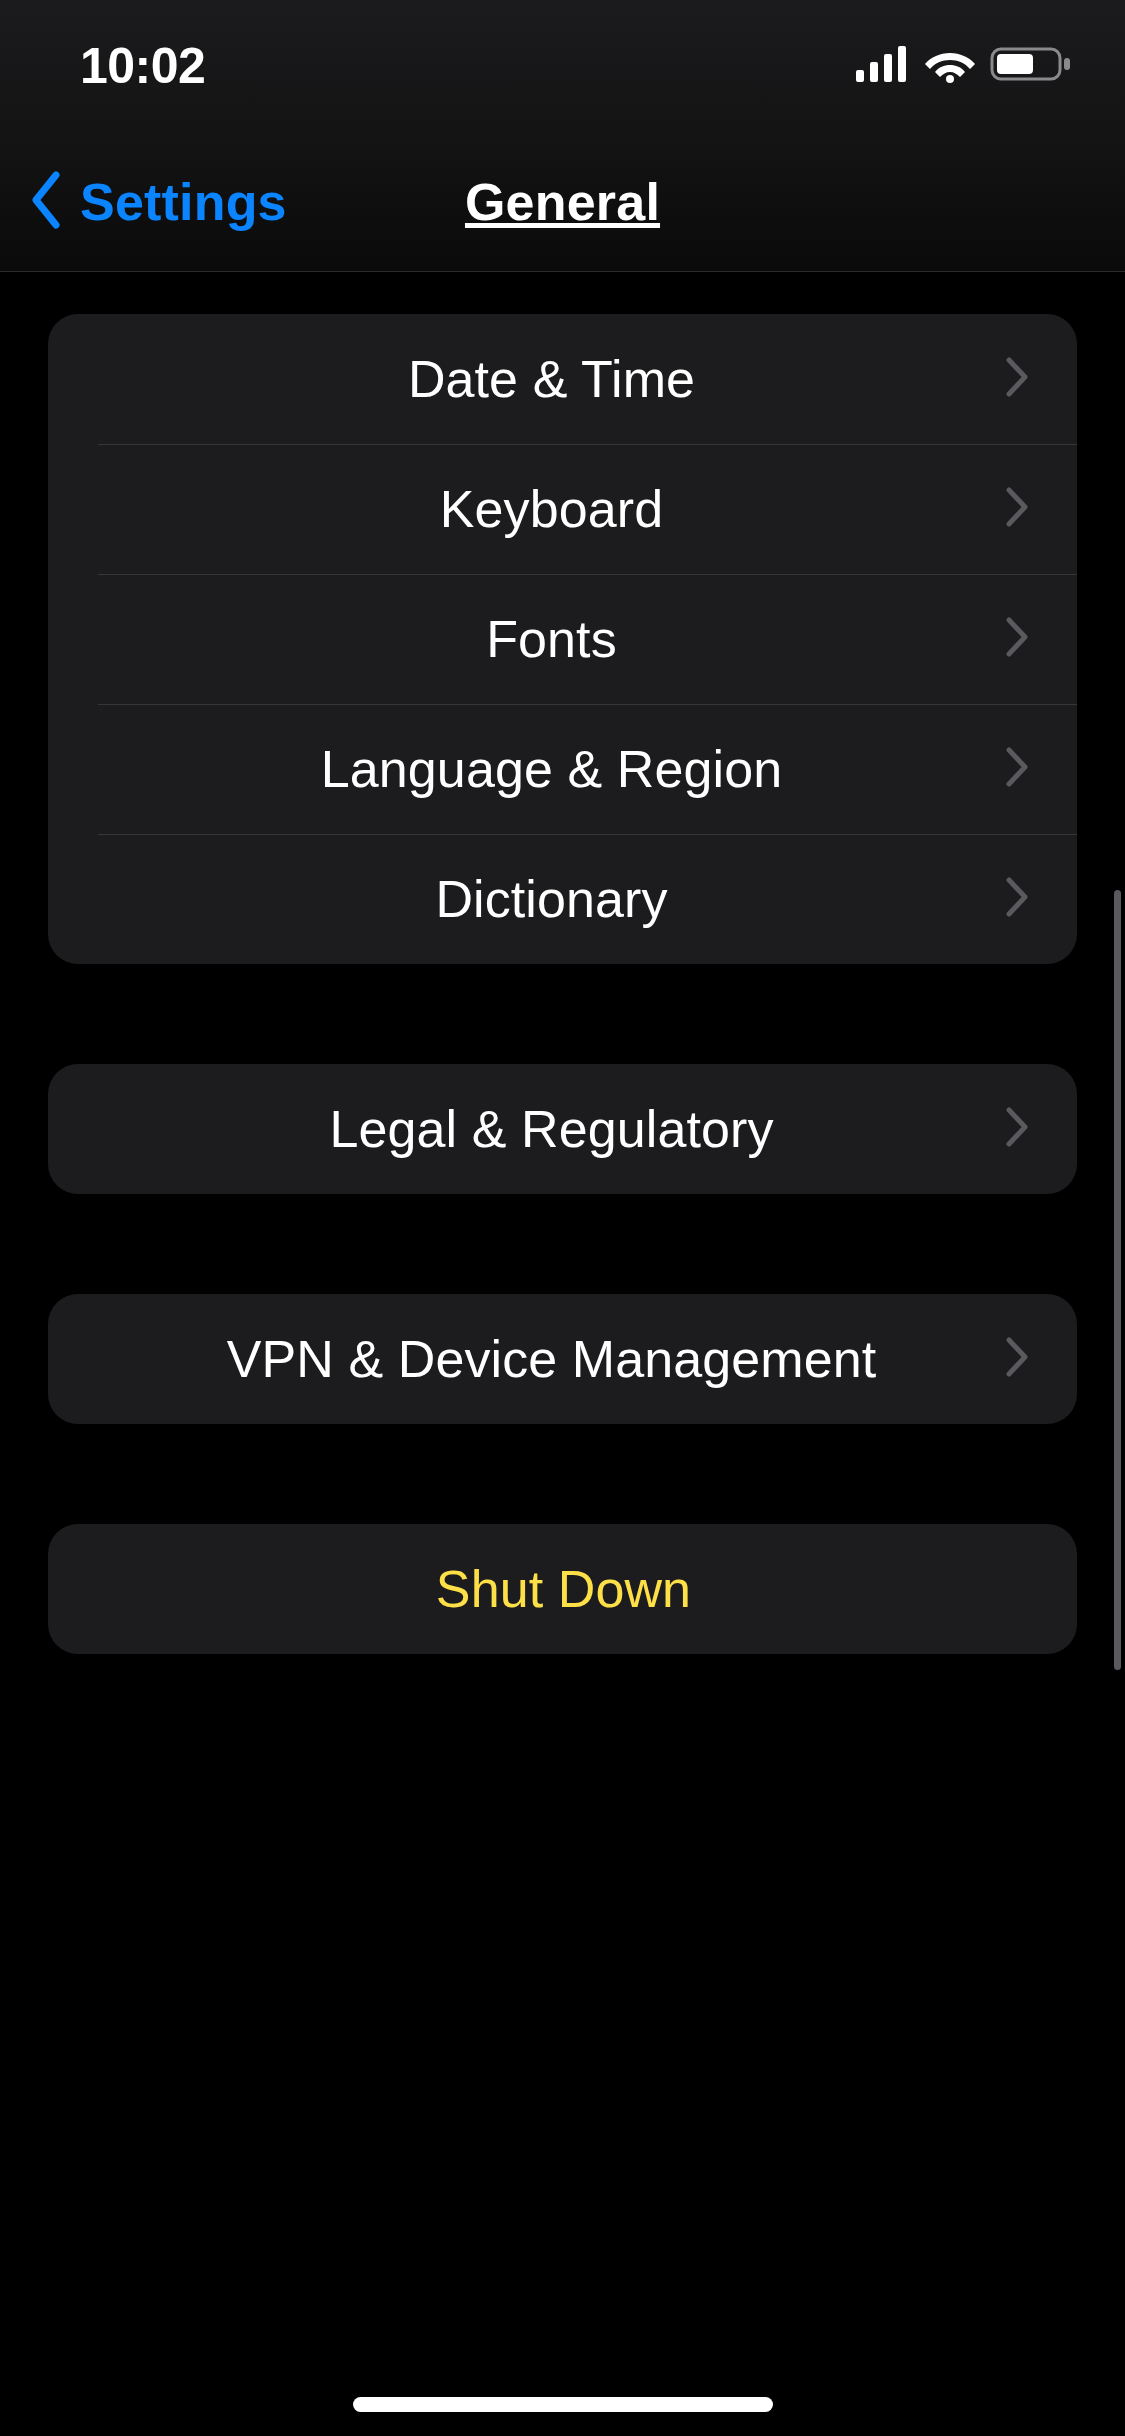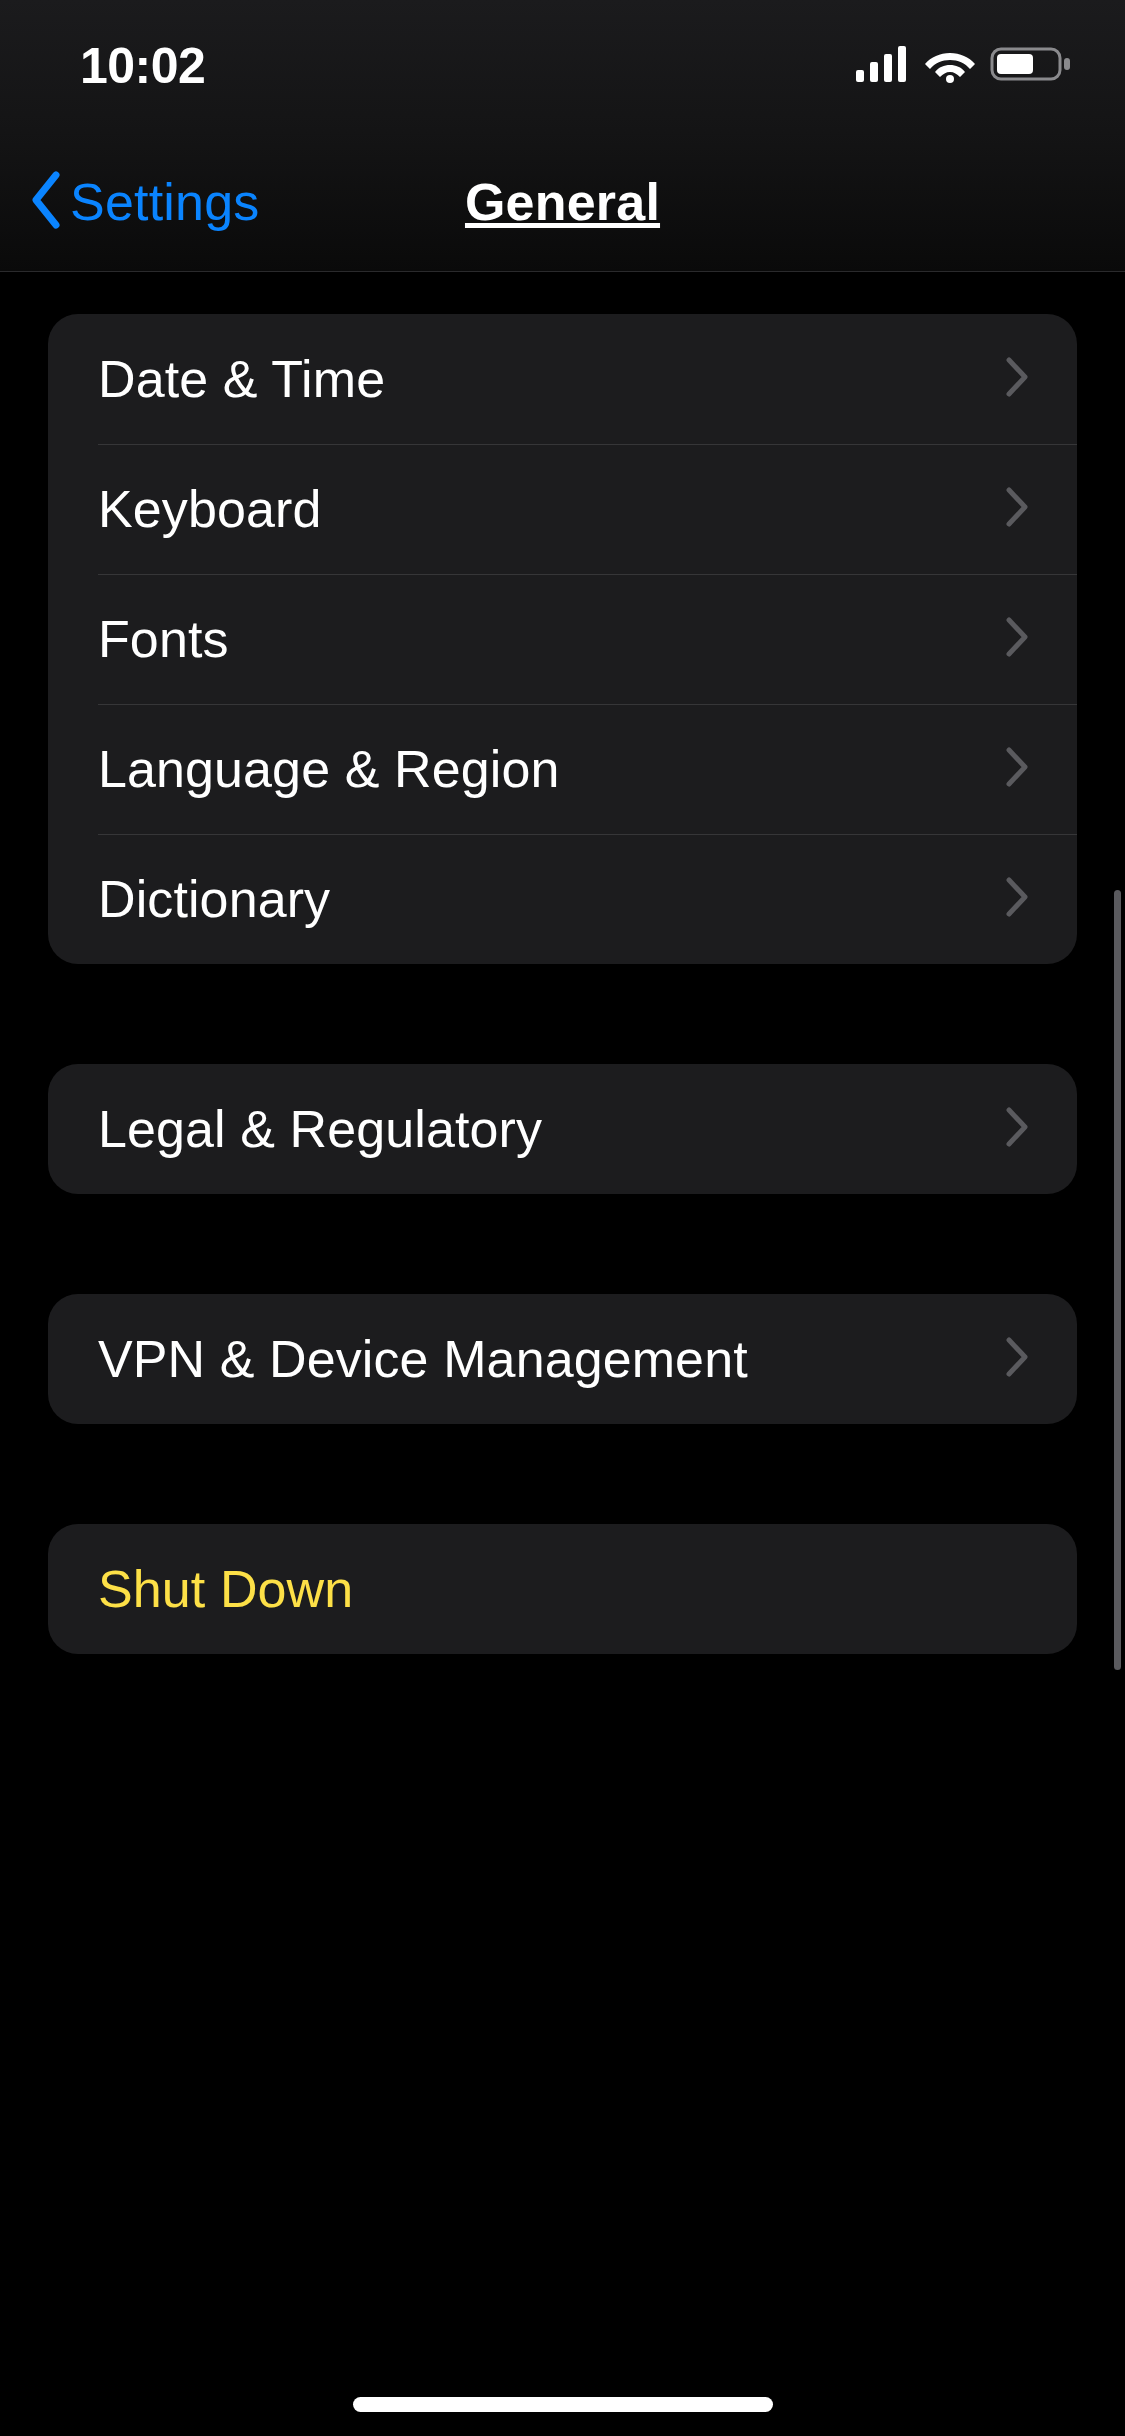--- a/index.html
+++ b/index.html
@@ -47,22 +47,22 @@
       display: flex;
       align-items: center;
       color: #0a84ff;
     }
     .back-chevron {
       width: 36px;
       height: 58px;
     }
     .back-label {
       font-size: 52px;
-      font-weight: 400;
-      margin-left: 6px;
+      font-weight: 700;
+      margin-left: 16px;
       letter-spacing: 0.2px;
     }
     .nav-title {
       position: absolute;
       left: 50%;
       transform: translateX(-50%);
       font-size: 52px;
       font-weight: 600;
       letter-spacing: 0.2px;
       text-decoration: underline;
@@ -82,20 +82,21 @@
       border-radius: 30px;
       overflow: hidden;
       margin-bottom: 100px;
     }
     .row {
       height: 130px;
       display: flex;
       align-items: center;
       padding: 0 48px 0 50px;
       position: relative;
+      text-align: center;
     }
     .row + .row::before {
       content: "";
       position: absolute;
       top: 0;
       left: 50px;
       right: 0;
       height: 1px;
       background: #363638;
     }

